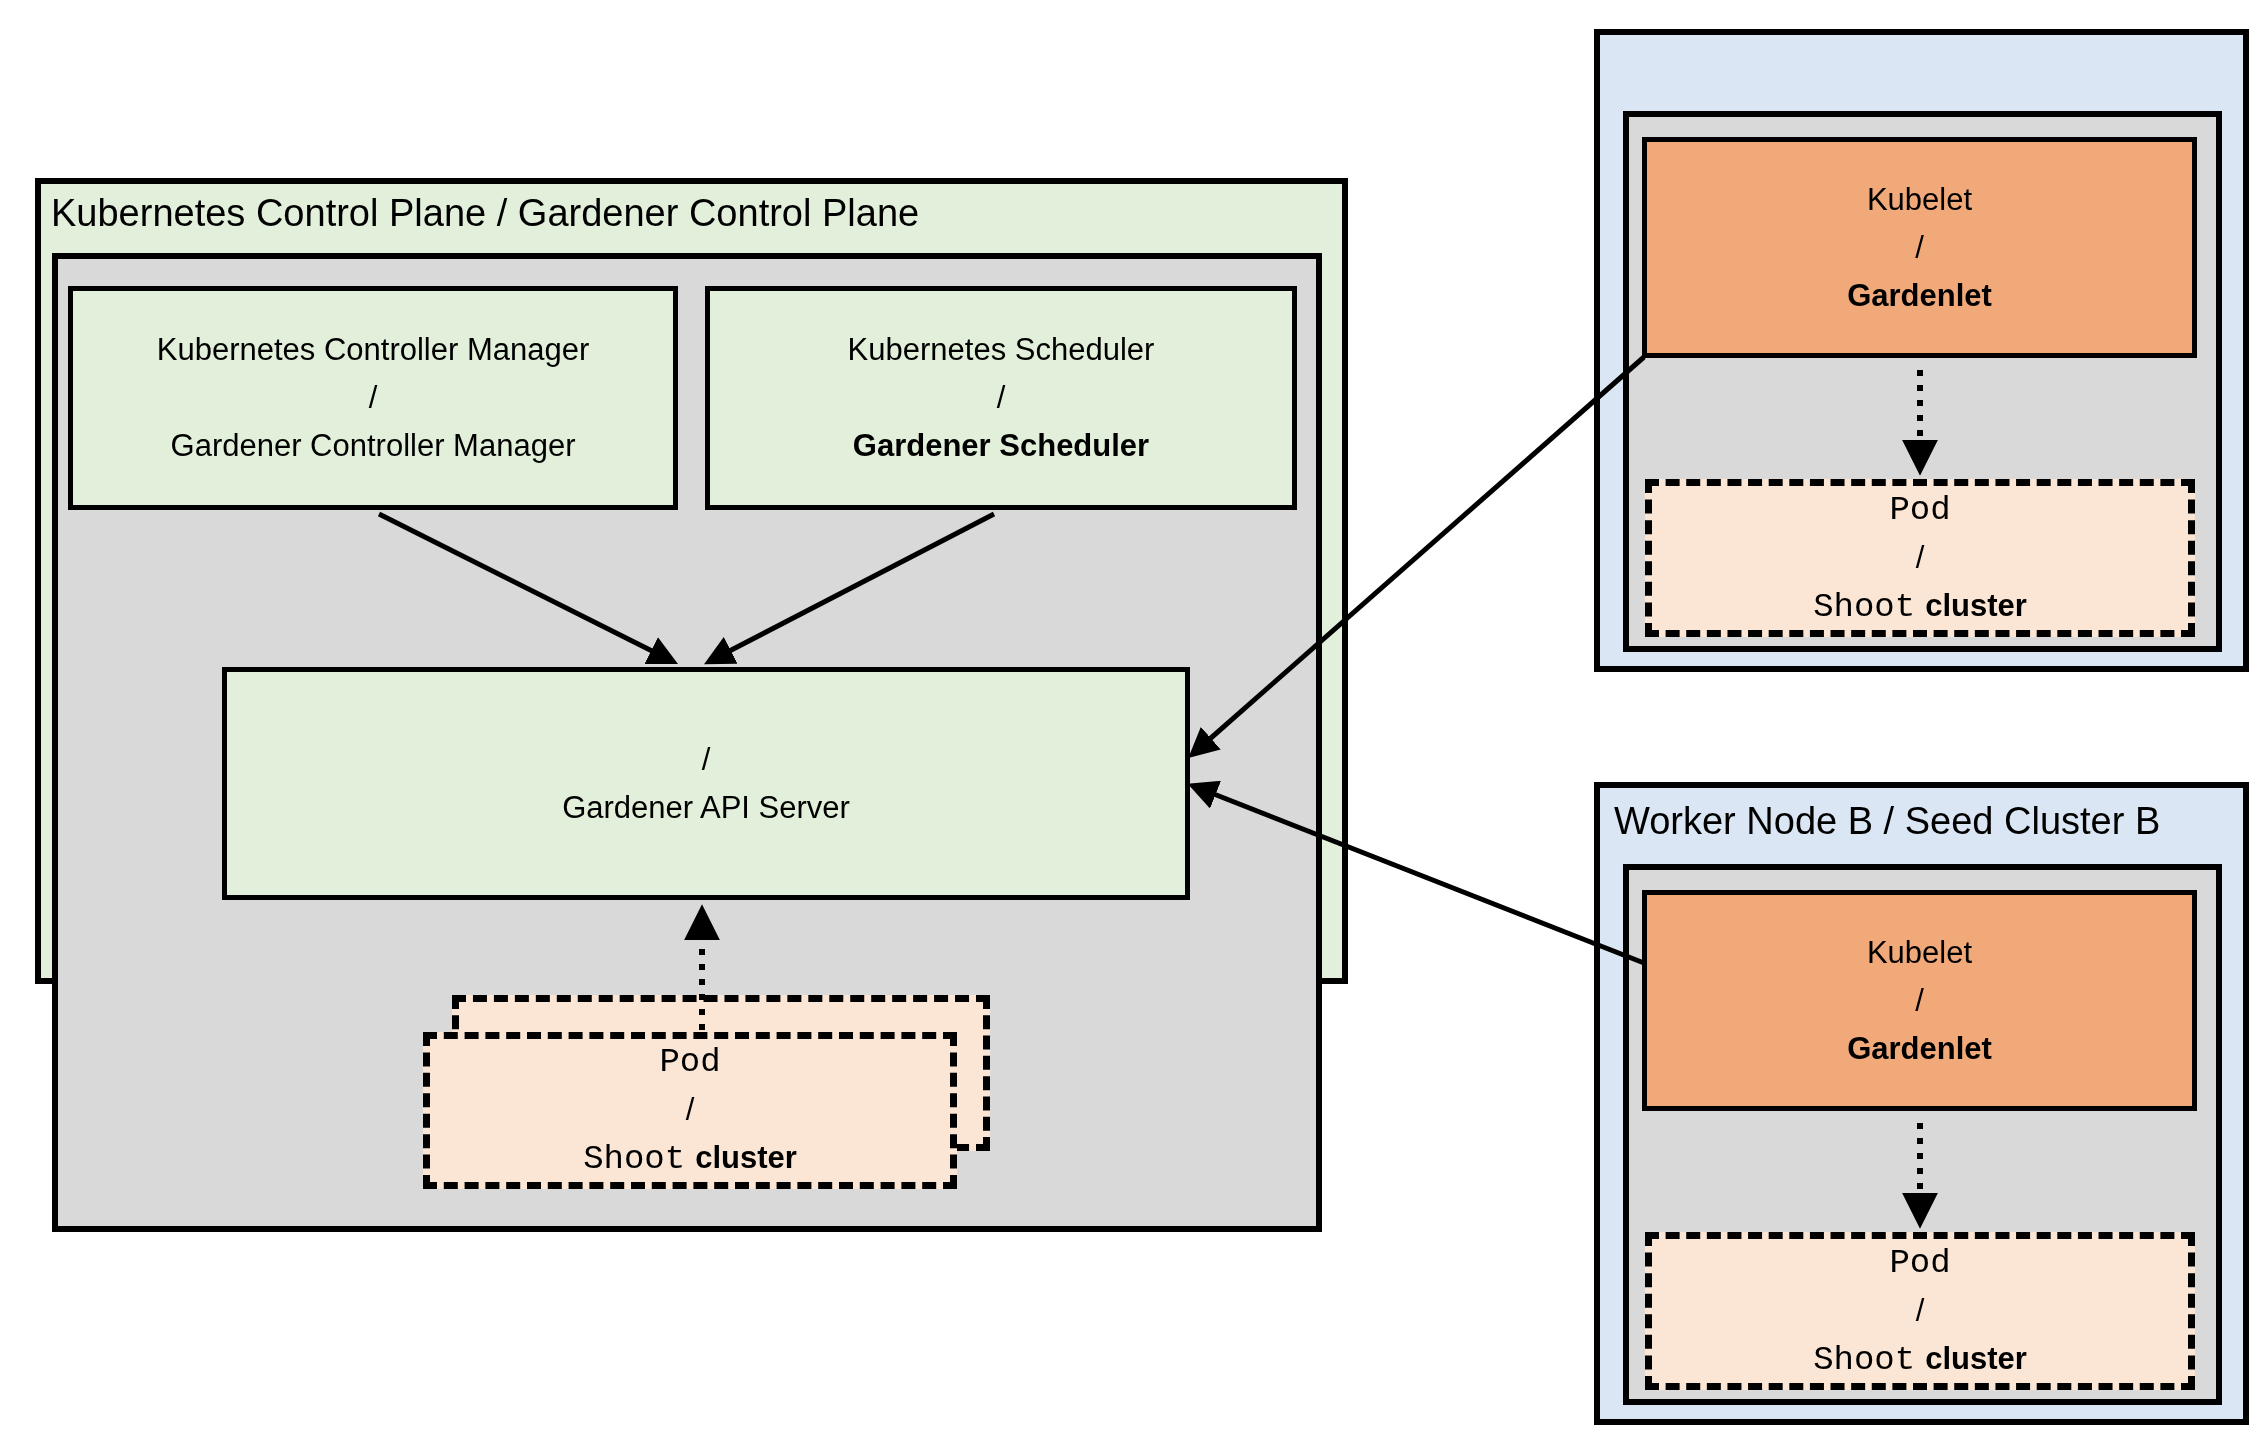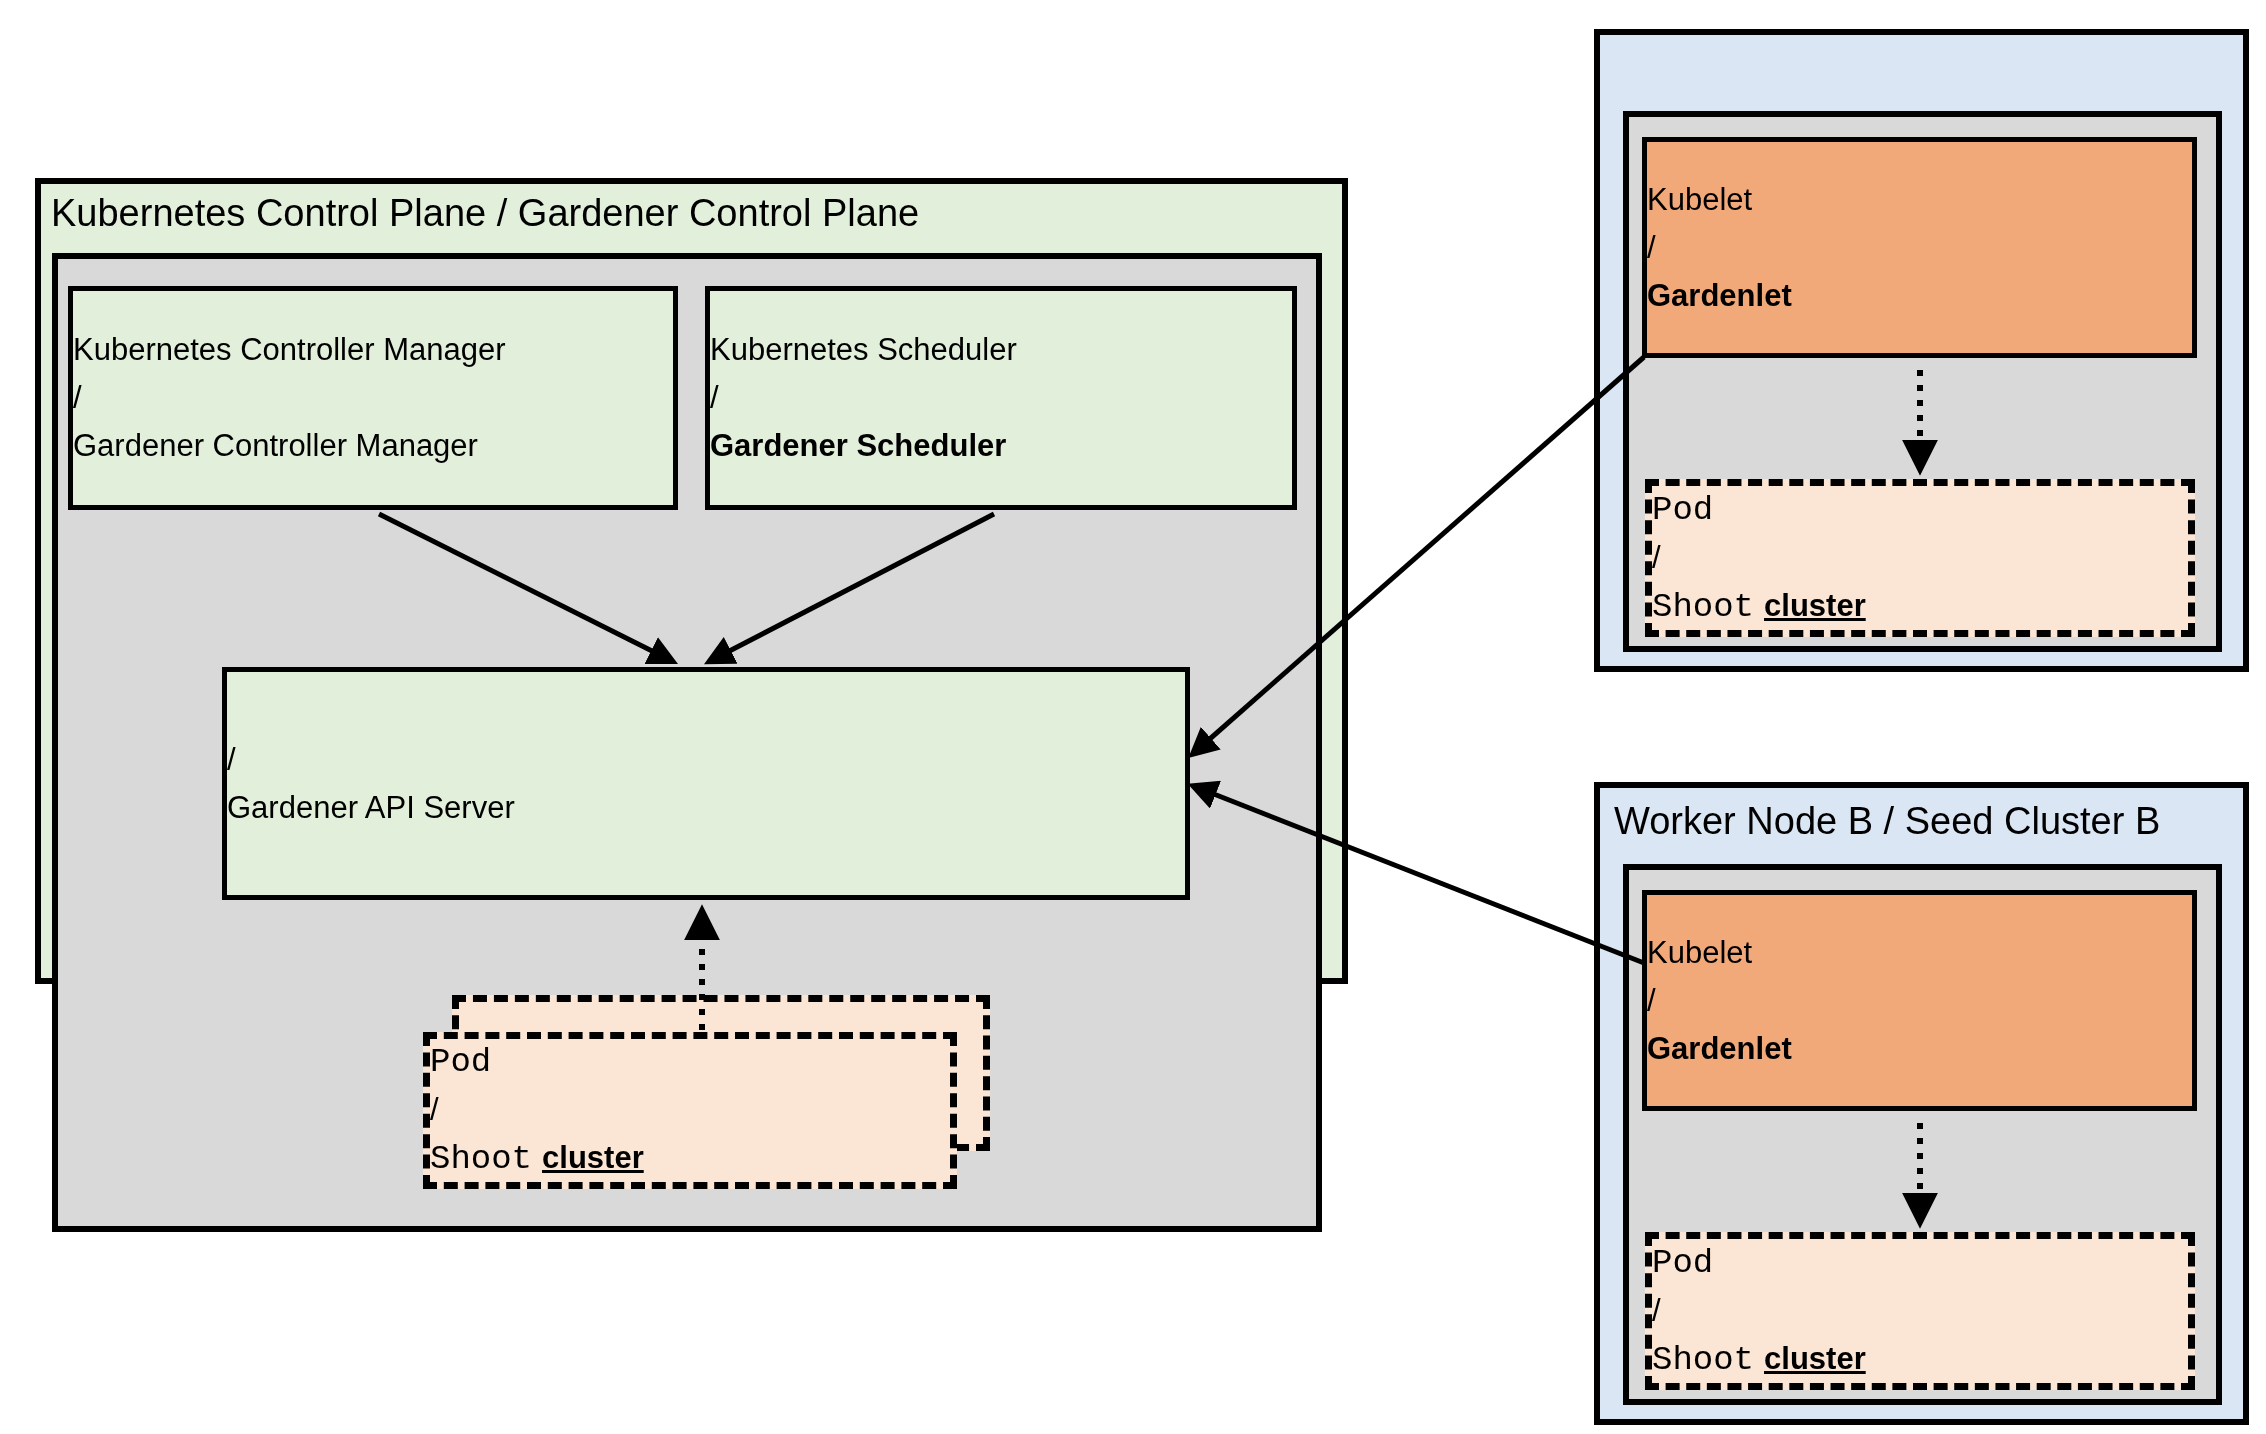--- a/index.html
+++ b/index.html
@@ -11,28 +11,28 @@
     position:relative;width:2266px;height:1434px;background:#ffffff;
     font-family:"Liberation Sans",sans-serif;color:#000;overflow:hidden;
   }
   .abs{position:absolute;box-sizing:border-box;}
   .green-box{background:var(--green);border:6px solid var(--line);}
   .green-box-thin{background:var(--green);border:5px solid var(--line);}
   .gray-box{background:var(--gray);border:6px solid var(--line);}
   .blue-box{background:var(--blue);border:6px solid var(--line);}
   .orange-box{background:var(--orange);border:5px solid var(--line);}
   .dashed-box{background:var(--peach);border:7px dashed var(--line);}
-  .stack{display:flex;flex-direction:column;align-items:flex-start;justify-content:center;
+  .stack{display:flex;flex-direction:column;align-items:center;justify-content:center;
          text-align:center;position:absolute;inset:0;}
   .cp-title{position:absolute;left:10px;top:8px;font-size:38px;white-space:nowrap;}
   .w-title{position:absolute;left:14px;top:12px;font-size:38px;white-space:nowrap;}
   .lbl{font-size:31px;line-height:48px;white-space:nowrap;}
   .bold{font-weight:700;}
   .mono{font-family:"Liberation Mono","DejaVu Sans Mono",monospace;font-size:34px;}
-  .sans-chunk{font-size:31px;font-weight:600;margin-left:10px;text-decoration:underline;}
+  .sans-chunk{font-size:31px;font-weight:600;margin-left:10px;}
   .overlay{position:absolute;left:0;top:0;width:2266px;height:1434px;z-index:5;pointer-events:none;}
 </style>
 </head>
 <body>
 
 <div class="canvas">
 
   <div class="abs green-box" style="left:35px;top:178px;width:1313px;height:806px;">
     <div class="cp-title">Kubernetes Control Plane / Gardener Control Plane</div>
 

